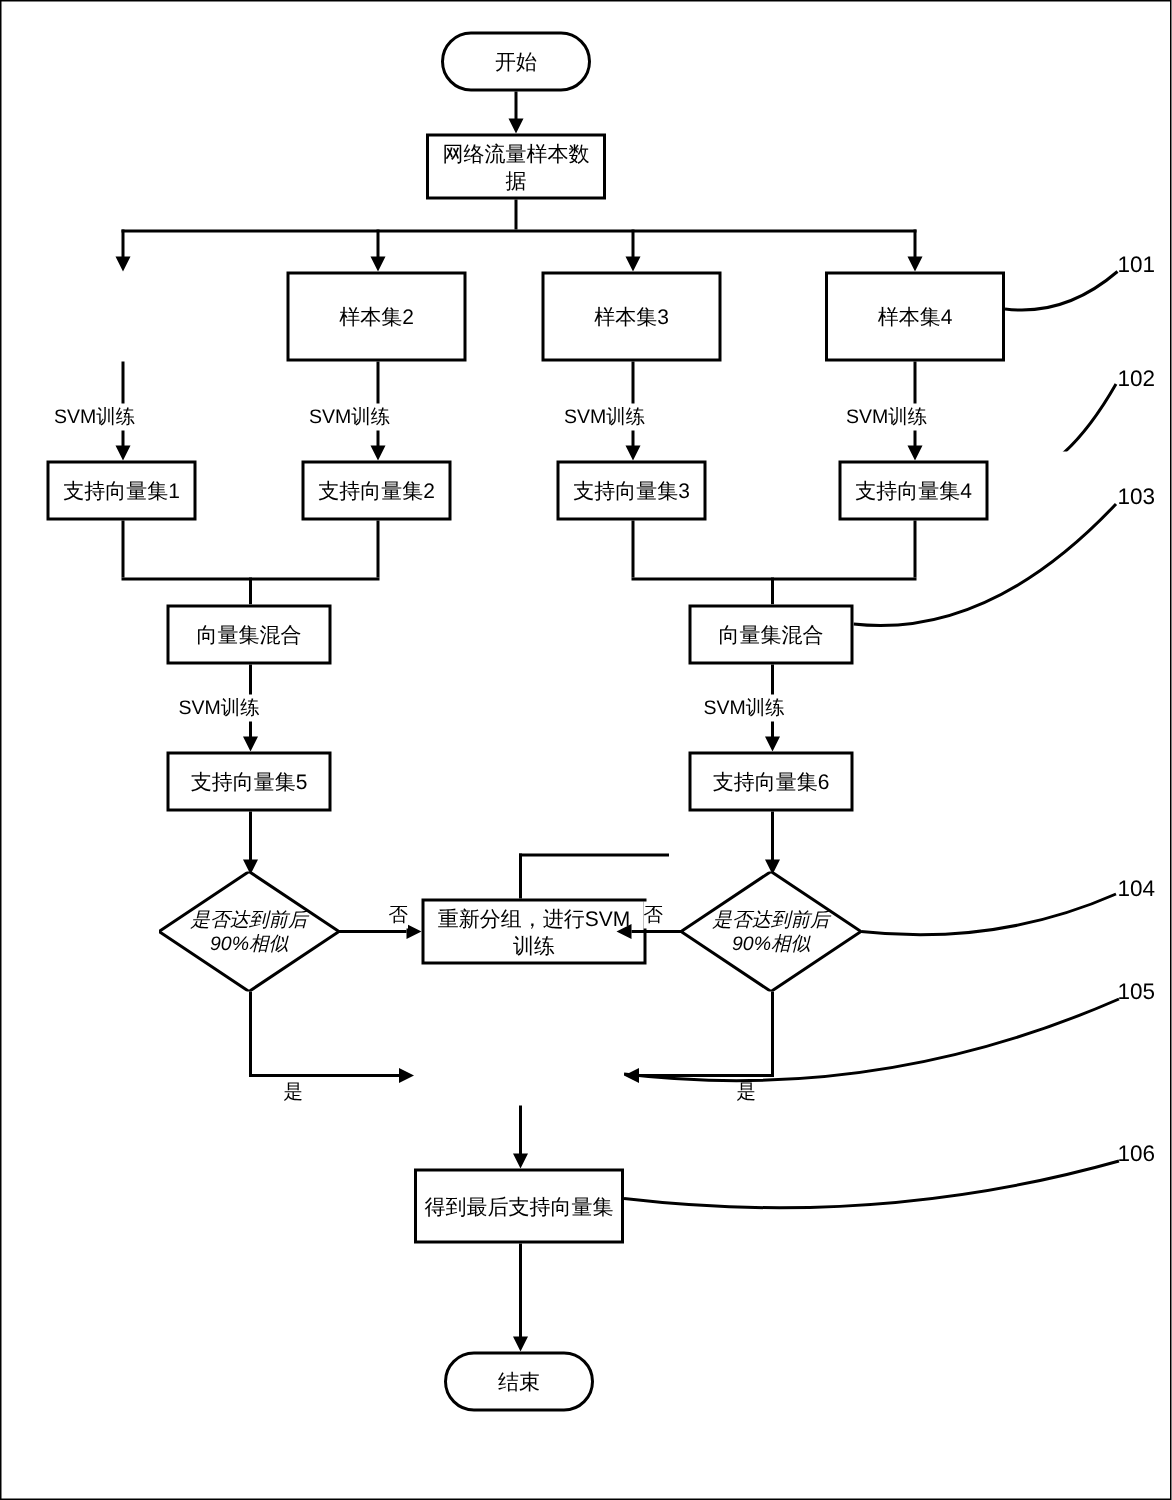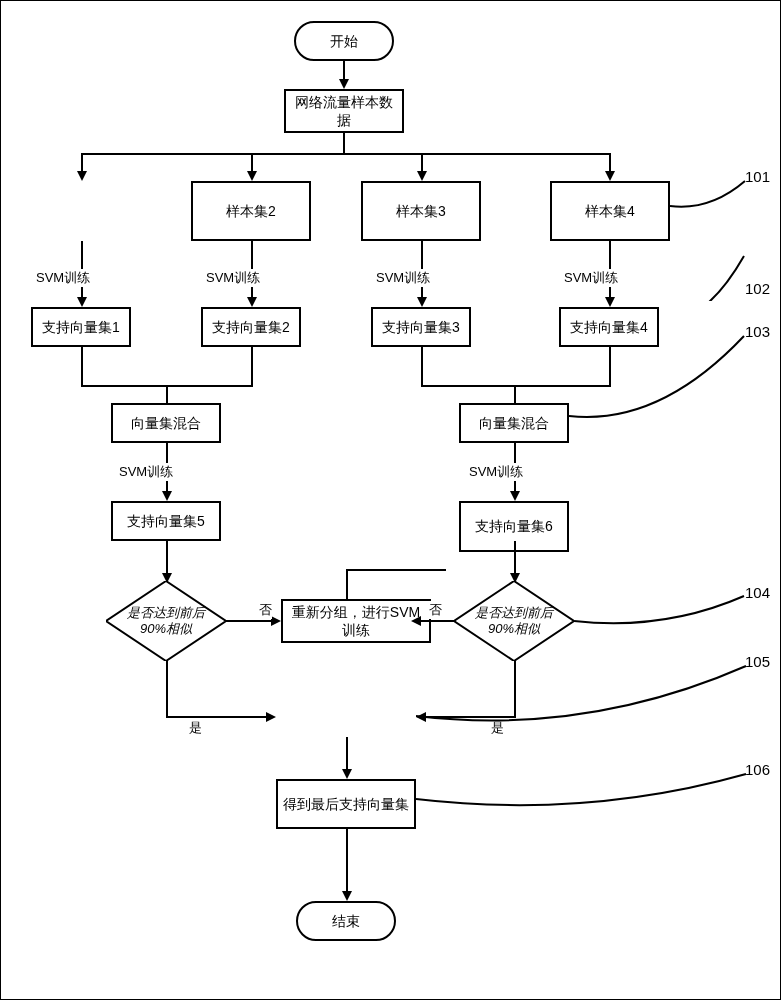--- a/index.html
+++ b/index.html
@@ -179,21 +179,21 @@
   <div class="line vline" style="left:165px; top:442px; height:50px;"></div>
   <div class="line vline" style="left:513px; top:442px; height:50px;"></div>
   <div class="arrow-down" style="left:166px; top:490px;"></div>
   <div class="arrow-down" style="left:514px; top:490px;"></div>
   <div class="edge-label" style="left:118px; top:462px;">SVM训练</div>
   <div class="edge-label" style="left:468px; top:462px;">SVM训练</div>
 
   <div class="box" style="left:110px; top:500px; width:110px; height:40px;">
     <span>支持向量集5</span>
   </div>
-  <div class="box" style="left:458px; top:500px; width:110px; height:51px;">
+  <div class="box" style="left:458px; top:500px; width:110px; height:40px;">
     <span>支持向量集6</span>
   </div>
 
   <div class="line vline" style="left:165px; top:540px; height:34px;"></div>
   <div class="line vline" style="left:513px; top:540px; height:34px;"></div>
   <div class="arrow-down" style="left:166px; top:572px;"></div>
   <div class="arrow-down" style="left:514px; top:572px;"></div>
 
   <div class="decision" style="left:105px; top:580px;">
     <svg viewBox="0 0 120 80">
@@ -249,21 +249,21 @@
   </div>
 
   <svg class="curve" style="left:669px; top:175px; width:80px; height:40px;">
       <path d="M0,30 Q40,35 75,5" stroke="#000" stroke-width="2" fill="none"></path>
     </svg>
   <div class="callout" style="left:744px; top:167px;">101</div>
 
   <svg class="curve" style="left:658px; top:250px; width:90px; height:50px;">
       <path d="M0,70 Q45,75 85,5" stroke="#000" stroke-width="2" fill="none"></path>
     </svg>
-  <div class="callout" style="left:744px; top:243px;margin-top:36px;">102</div>
+  <div class="callout" style="left:744px; top:243px;">102</div>
 
   <svg class="curve" style="left:568px; top:330px; width:180px; height:90px;">
       <path d="M0,85 Q90,95 175,5" stroke="#000" stroke-width="2" fill="none"></path>
     </svg>
   <div class="callout" style="left:744px; top:322px;">103</div>
 
   <svg class="curve" style="left:573px; top:590px; width:175px; height:40px;">
       <path d="M0,30 Q90,40 170,5" stroke="#000" stroke-width="2" fill="none"></path>
     </svg>
   <div class="callout" style="left:744px; top:583px;">104</div>

